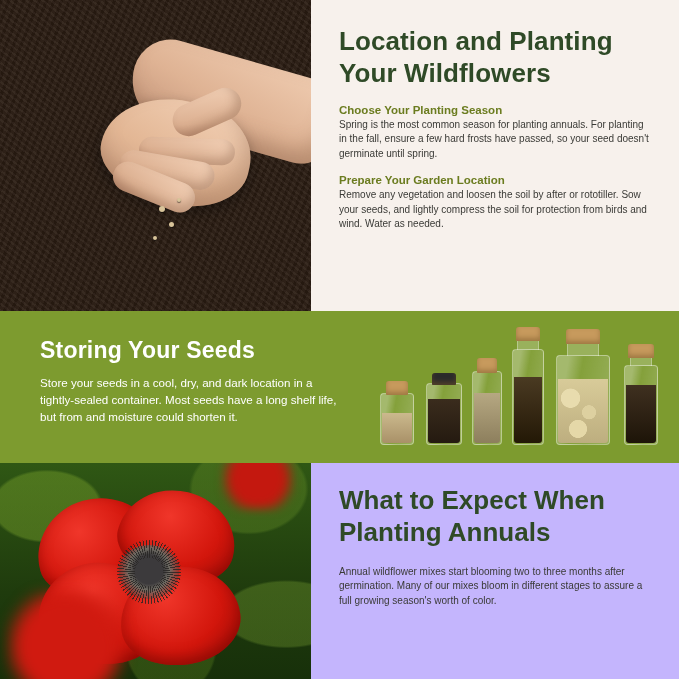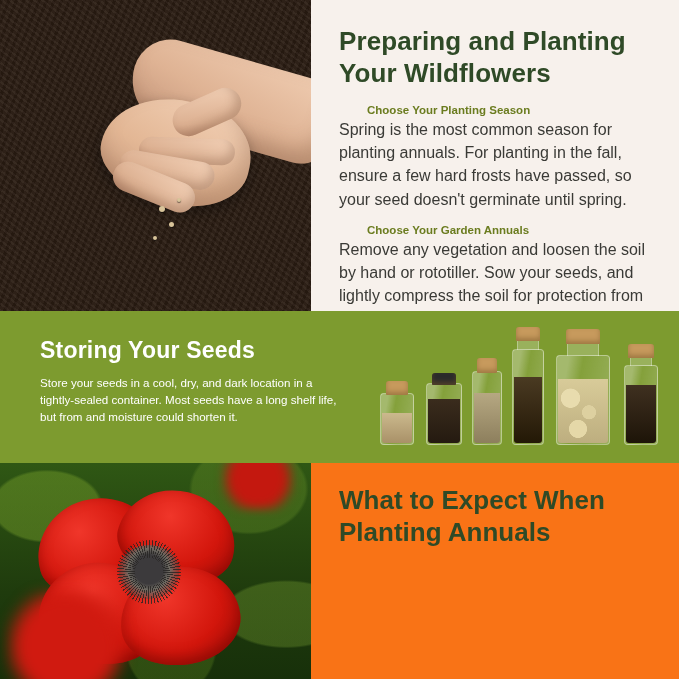--- a/index.html
+++ b/index.html
@@ -80,25 +80,25 @@
   .sf4 { left: 110px; top: 142px; width: 4px; height: 4px; }
 
   .sec1-text {
     flex: 1 1 auto; padding: 26px 30px 20px 28px;
   }
   .h1 {
     font-size: 26px; line-height: 1.23; font-weight: bold;
     color: #2f4a27; letter-spacing: .1px; margin-bottom: 14px;
   }
   .sub {
-    font-size: 11.5px; font-weight: bold; color: #6b7c1f; margin-bottom: 2px; margin-left: 28px;
+    font-size: 11.5px; font-weight: bold; color: #6b7c1f; margin-bottom: 2px;
   }
   .sub.alt { color: #7a7a1c; }
   .body {
-    font-size: 16px; line-height: 1.45; color: #3a3a36; margin-bottom: 13px;
+    font-size: 10px; line-height: 1.45; color: #3a3a36; margin-bottom: 13px;
   }
 
   
   .sec2 {
     position: absolute; left: 0; top: 311px; width: 679px; height: 152px;
     background: #7d9b2f; display: flex;
   }
   .sec2-text { width: 360px; padding: 26px 20px 8px 40px; }
   .h2 {
     font-size: 23px; font-weight: bold; color: #ffffff; margin-bottom: 11px;
@@ -124,21 +124,21 @@
   }
   .jar .neck {
     position: absolute; left: 50%; transform: translateX(-50%);
     background: rgba(255,255,255,.22); border: 1px solid rgba(255,255,255,.3);
     border-bottom: none;
   }
 
   
   .sec3 {
     position: absolute; left: 0; top: 463px; width: 679px; height: 216px;
-    display: flex; background: #f97316;
+    display: flex; background: #c4b5fd;
   }
   .sec3-photo {
     width: 311px; height: 216px; flex: 0 0 311px; position: relative; overflow: hidden;
     background: linear-gradient(180deg, #2f5714 0%, #1f3b0d 60%, #17300a 100%);
   }
   .leafbg {
     position: absolute; inset: 0;
     background:
       radial-gradient(ellipse at 15% 20%, rgba(110,150,40,.5) 0 14%, rgba(0,0,0,0) 15%),
       radial-gradient(ellipse at 80% 12%, rgba(90,130,35,.45) 0 16%, rgba(0,0,0,0) 17%),
@@ -198,28 +198,28 @@
         <div class="finger f1"></div>
         <div class="finger thumb"></div>
         <div class="seedfall sf1"></div>
         <div class="seedfall sf2"></div>
         <div class="seedfall sf3"></div>
         <div class="seedfall sf4"></div>
       </div>
     </div>
 
     <div class="sec1-text">
-      <div class="h1">Preparing and Planting Your Wildflowers</div>
+      <div class="h1">Location and Planting Your Wildflowers</div>
 
       <div class="sub">Choose Your Planting Season</div>
       <div class="body">Spring is the most common season for planting annuals. For planting in the fall, ensure a few hard frosts have passed, so your seed doesn't germinate until spring.</div>
 
-      <div class="sub">Choose Your Garden Annuals</div>
-
-      <div class="body">Remove any vegetation and loosen the soil by hand or rototiller. Sow your seeds, and lightly compress the soil for protection from birds and wind. Water as needed.</div>
+      <div class="sub">Prepare Your Garden Location</div>
+
+      <div class="body">Remove any vegetation and loosen the soil by after or rototiller. Sow your seeds, and lightly compress the soil for protection from birds and wind. Water as needed.</div>
     </div>
   </div>
 
   <div class="sec2">
     <div class="sec2-text">
       <div class="h2">Storing Your Seeds</div>
       <div class="body2">Store your seeds in a cool, dry, and dark location in a tightly-sealed container. Most seeds have a long shelf life, but from and moisture could shorten it.</div>
     </div>
     <div class="jars">
 
@@ -274,16 +274,17 @@
       <div class="poppy-blur2"></div>
       <div class="petal p1"></div>
       <div class="petal p2"></div>
       <div class="petal p3"></div>
       <div class="petal p4"></div>
       <div class="center"></div>
       <div class="poppy-blur"></div>
     </div>
     <div class="sec3-text">
       <div class="h3">What to Expect When Planting Annuals</div>
+      <div class="body">Annual wildflower mixes start blooming two to three months after germination. Many of our mixes bloom in different stages to assure a full growing season's worth of color.</div>
     </div>
   </div>
 
 </div>
 
 </body></html>

